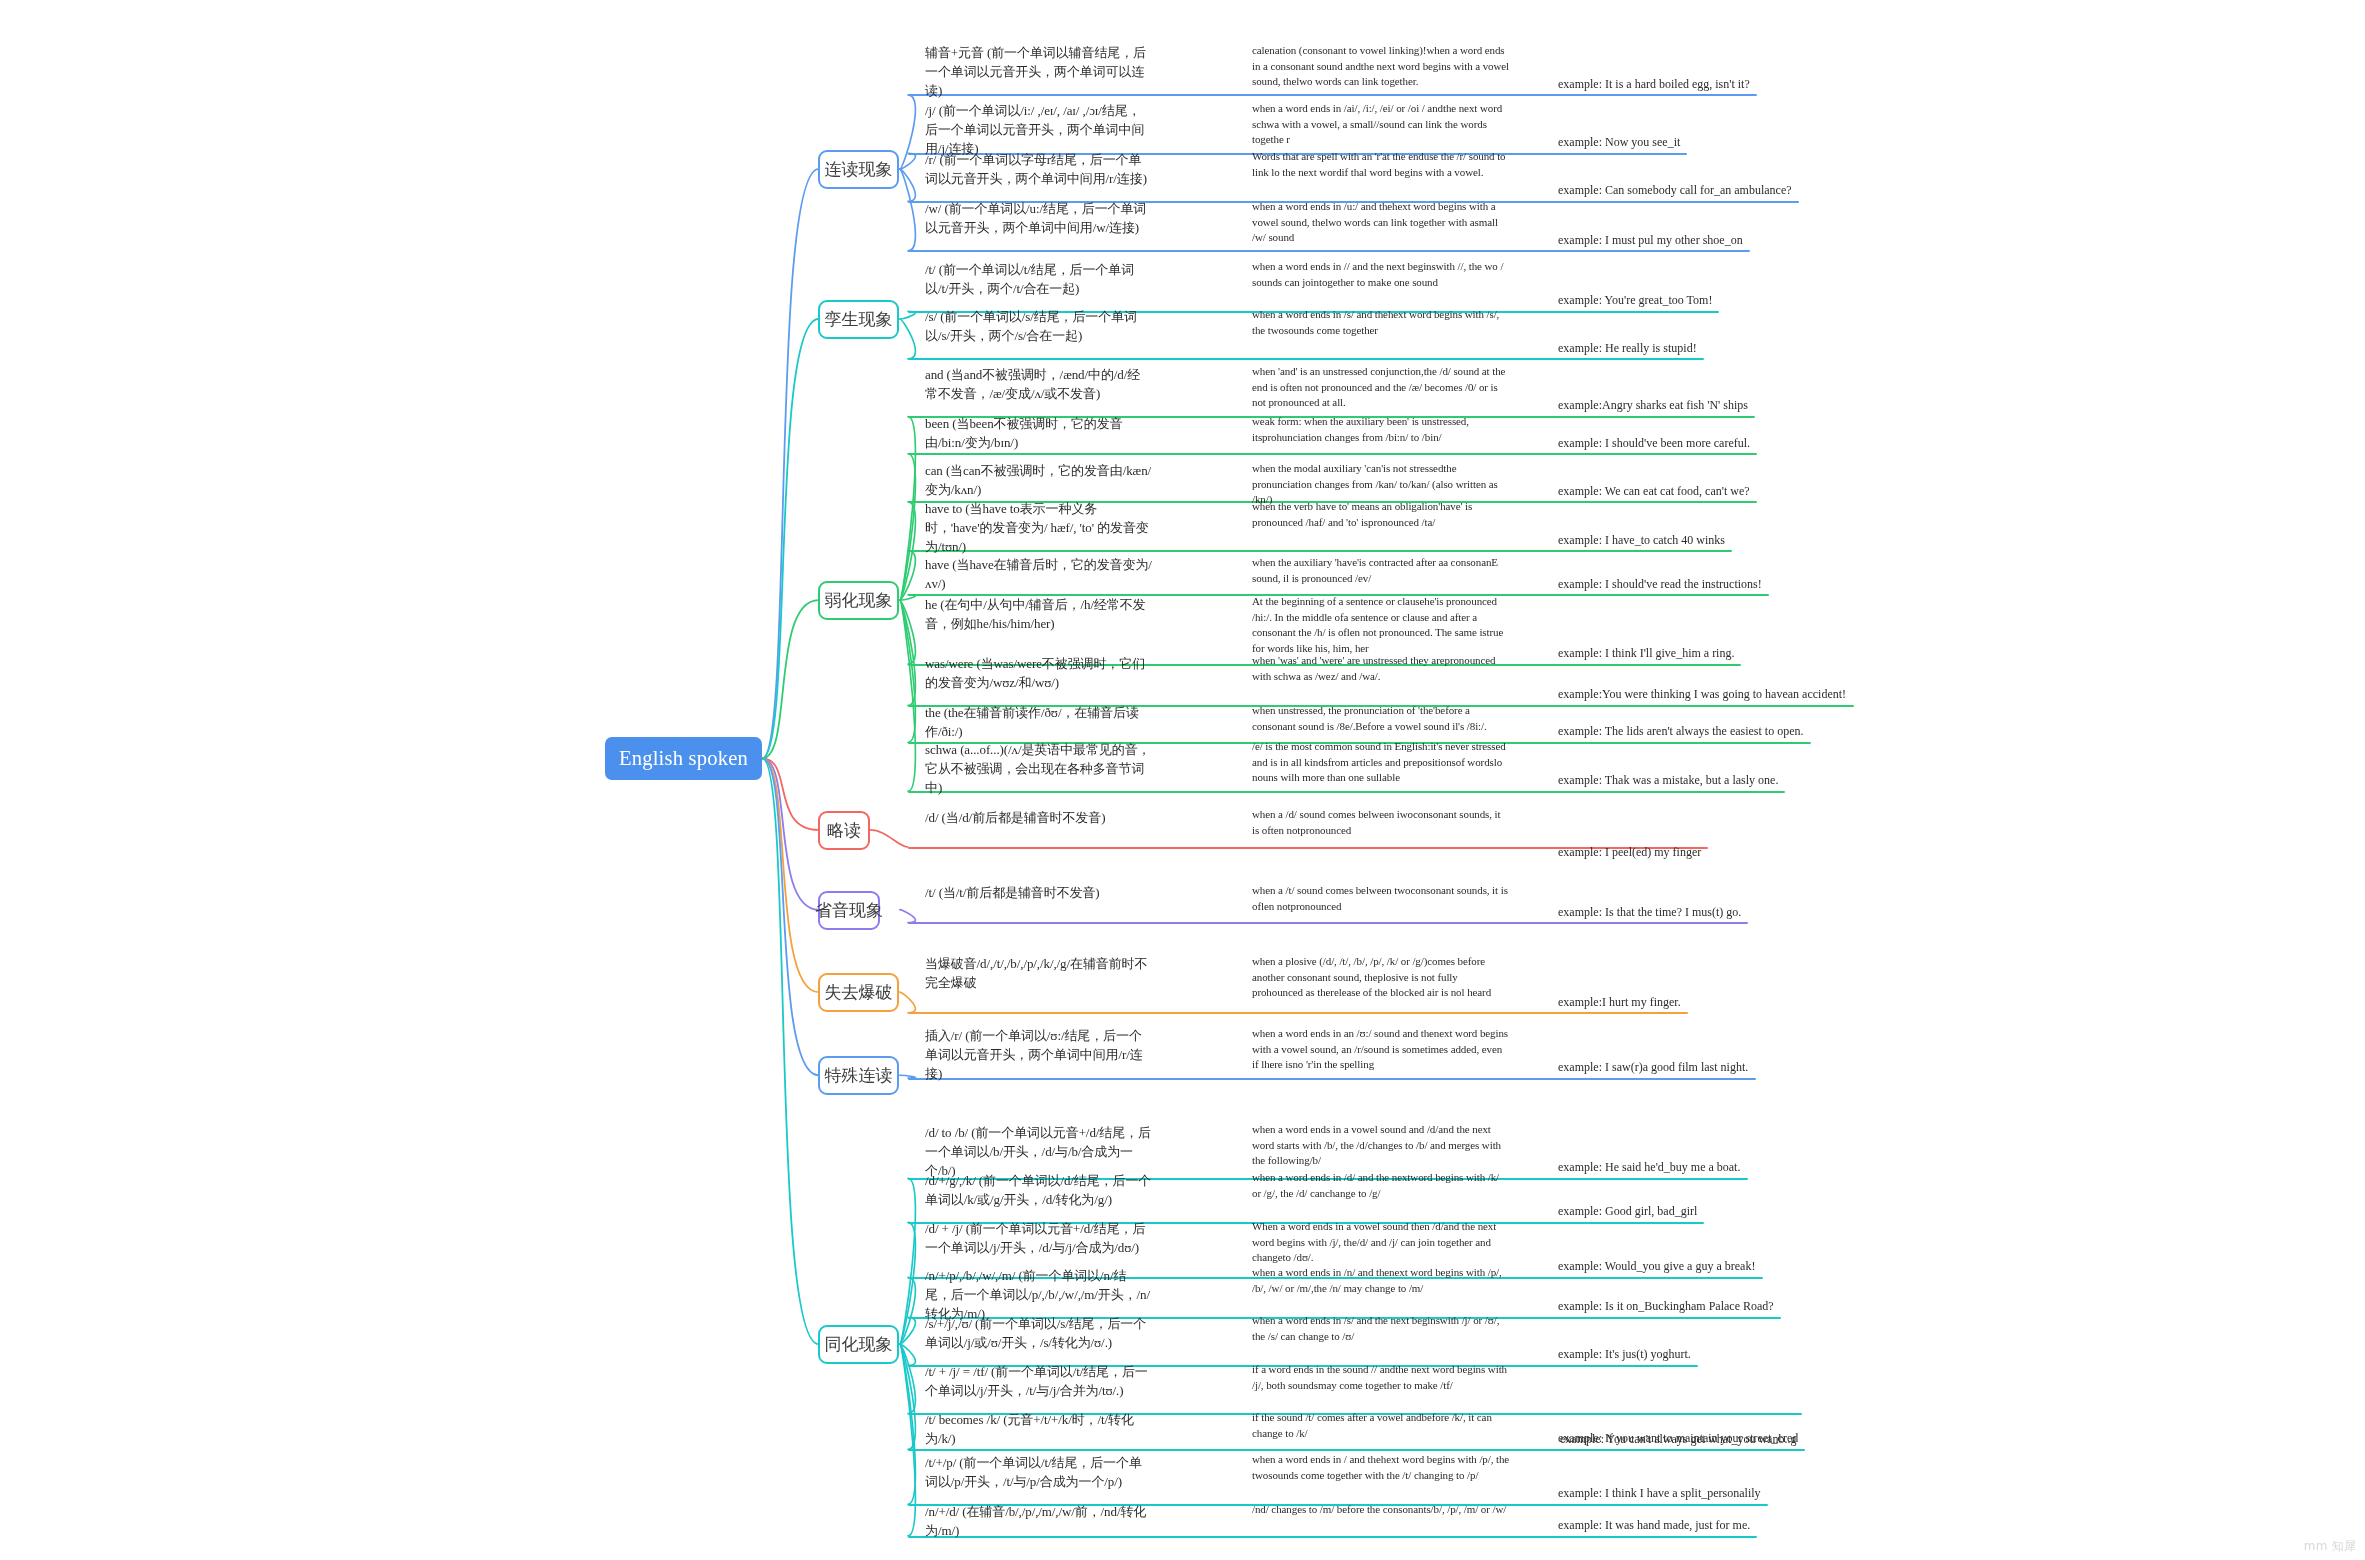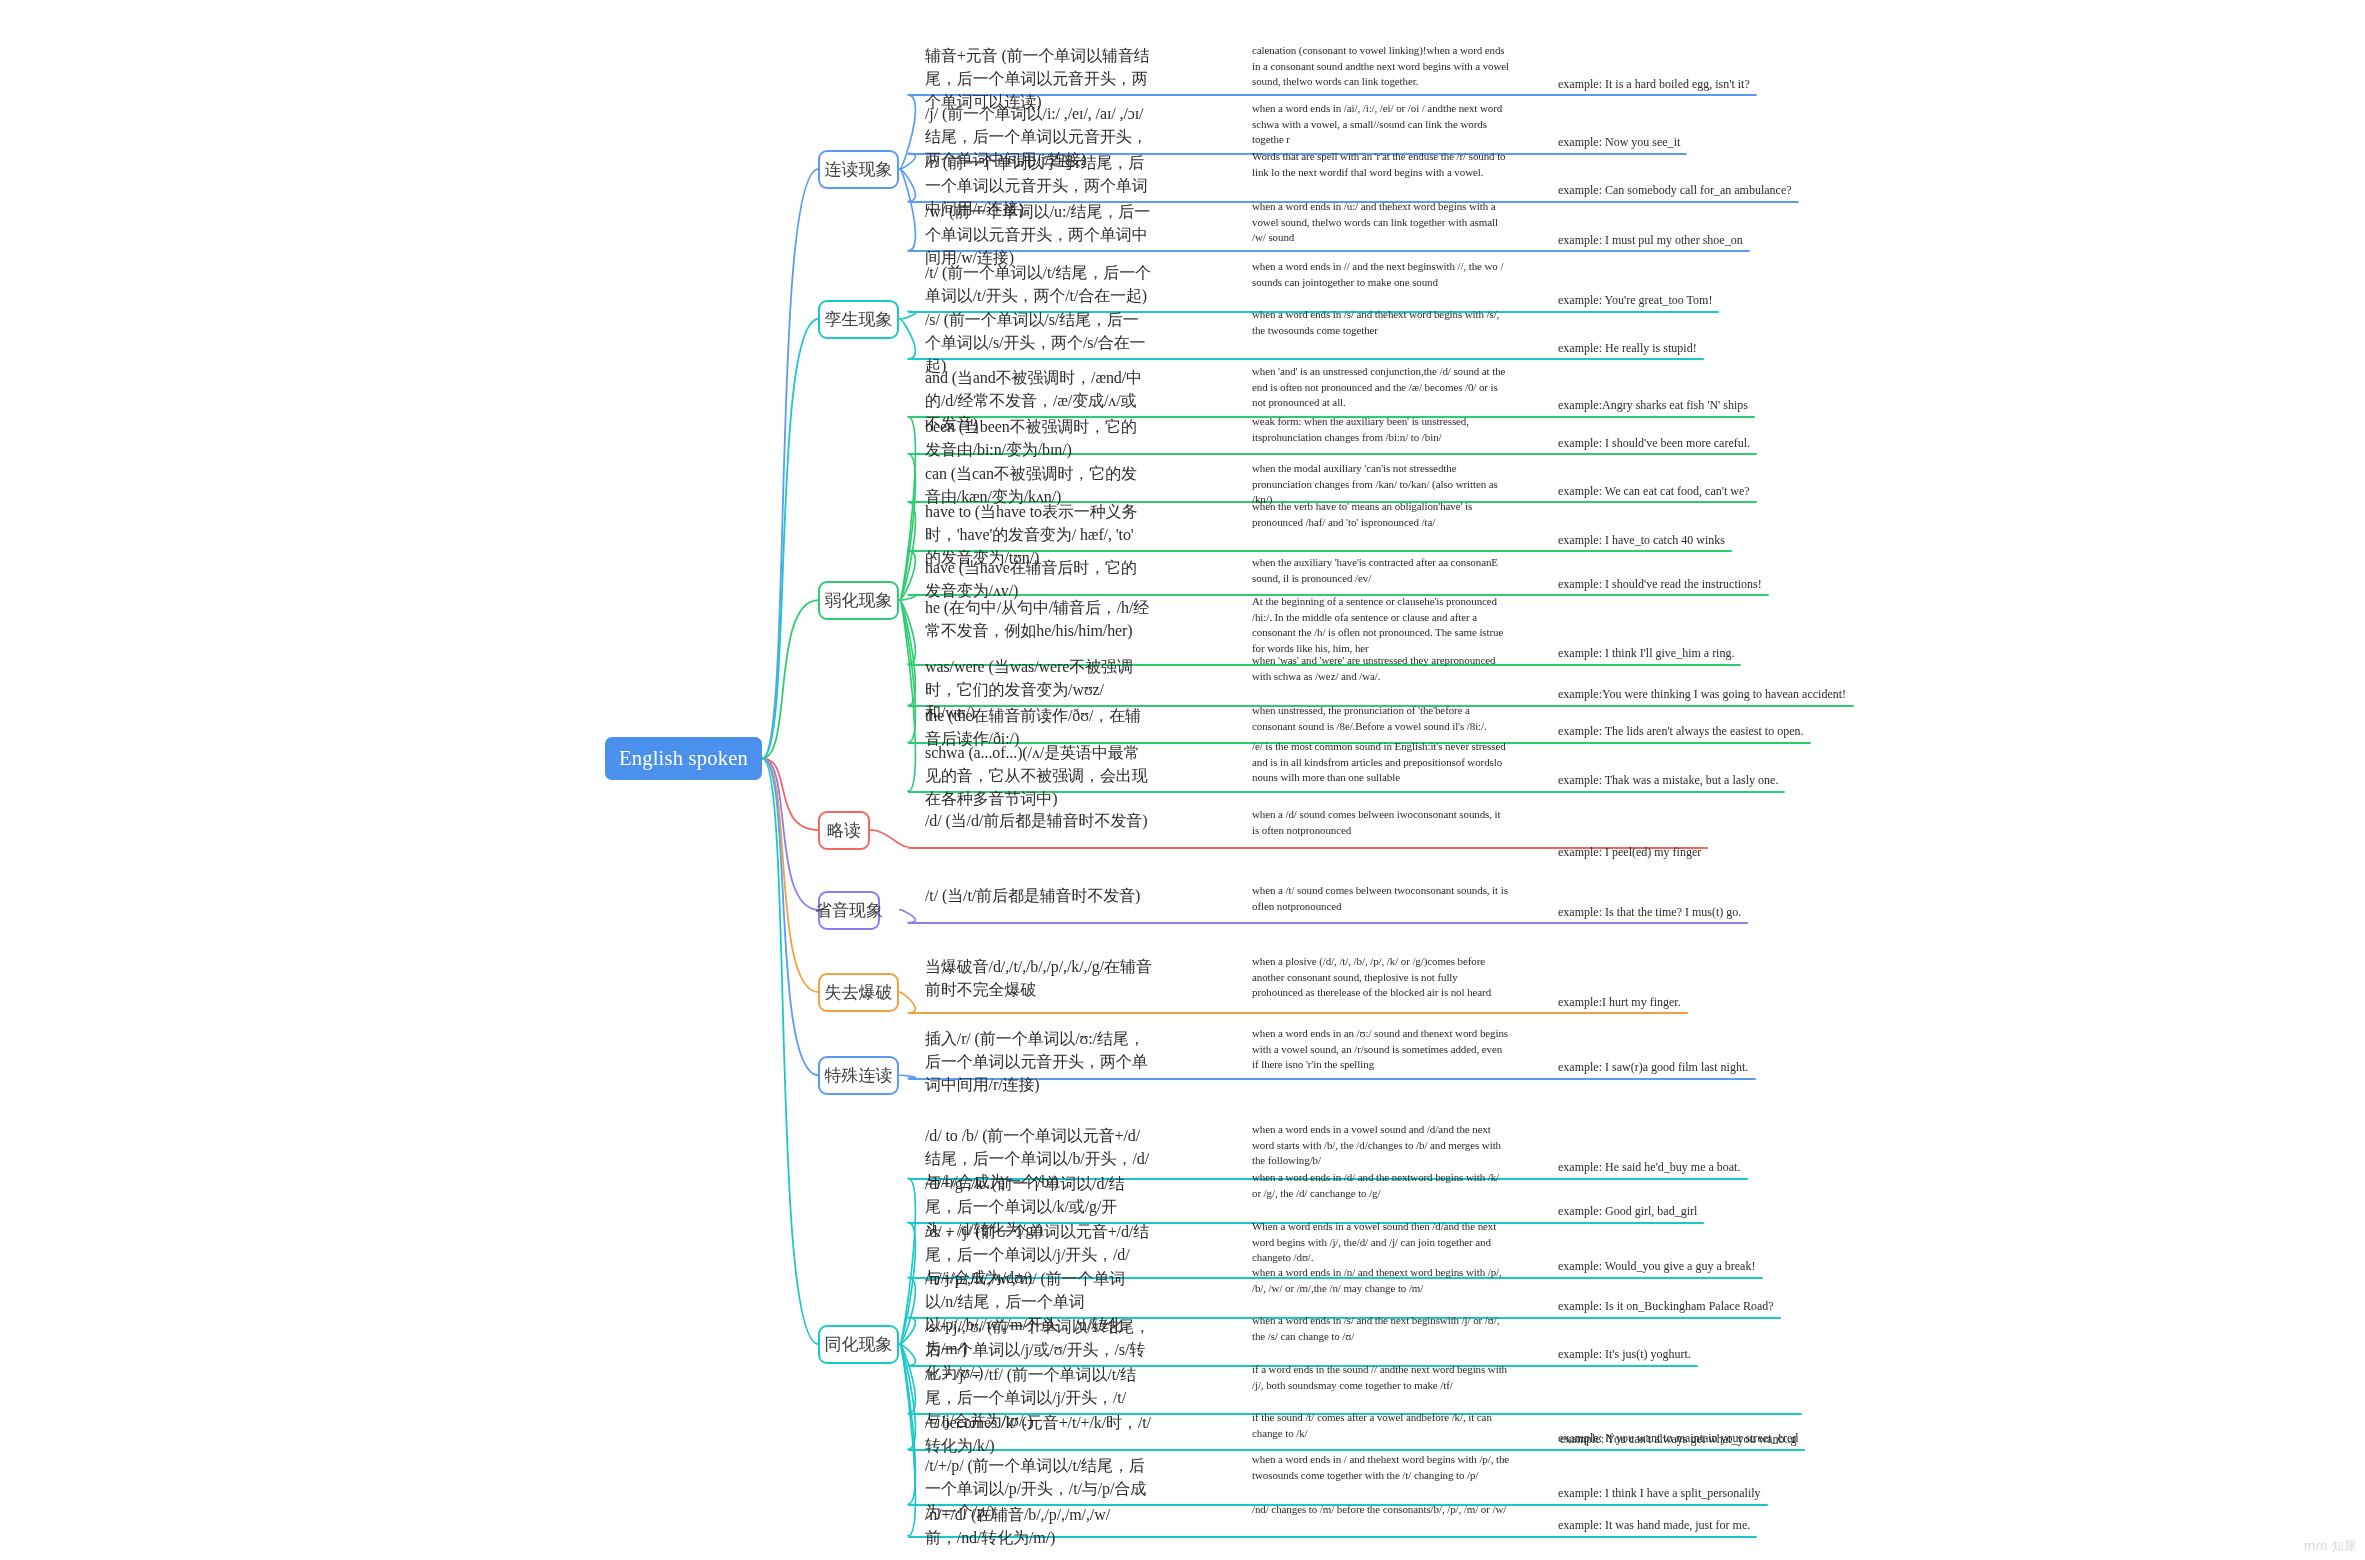--- a/index.html
+++ b/index.html
@@ -52,21 +52,21 @@
     white-space: nowrap;
   }
 
   
   .row {
     position: absolute;
     z-index: 20;
   }
   .row .rule {
     position: absolute;
-    font-size: 16px;
+    font-size: 13px;
     line-height: 1.45;
     color: #2b2b2b;
     letter-spacing: -0.1px;
   }
   .row .desc {
     position: absolute;
     font-size: 11px;
     line-height: 1.42;
     color: #2b2b2b;
     letter-spacing: -0.1px;

